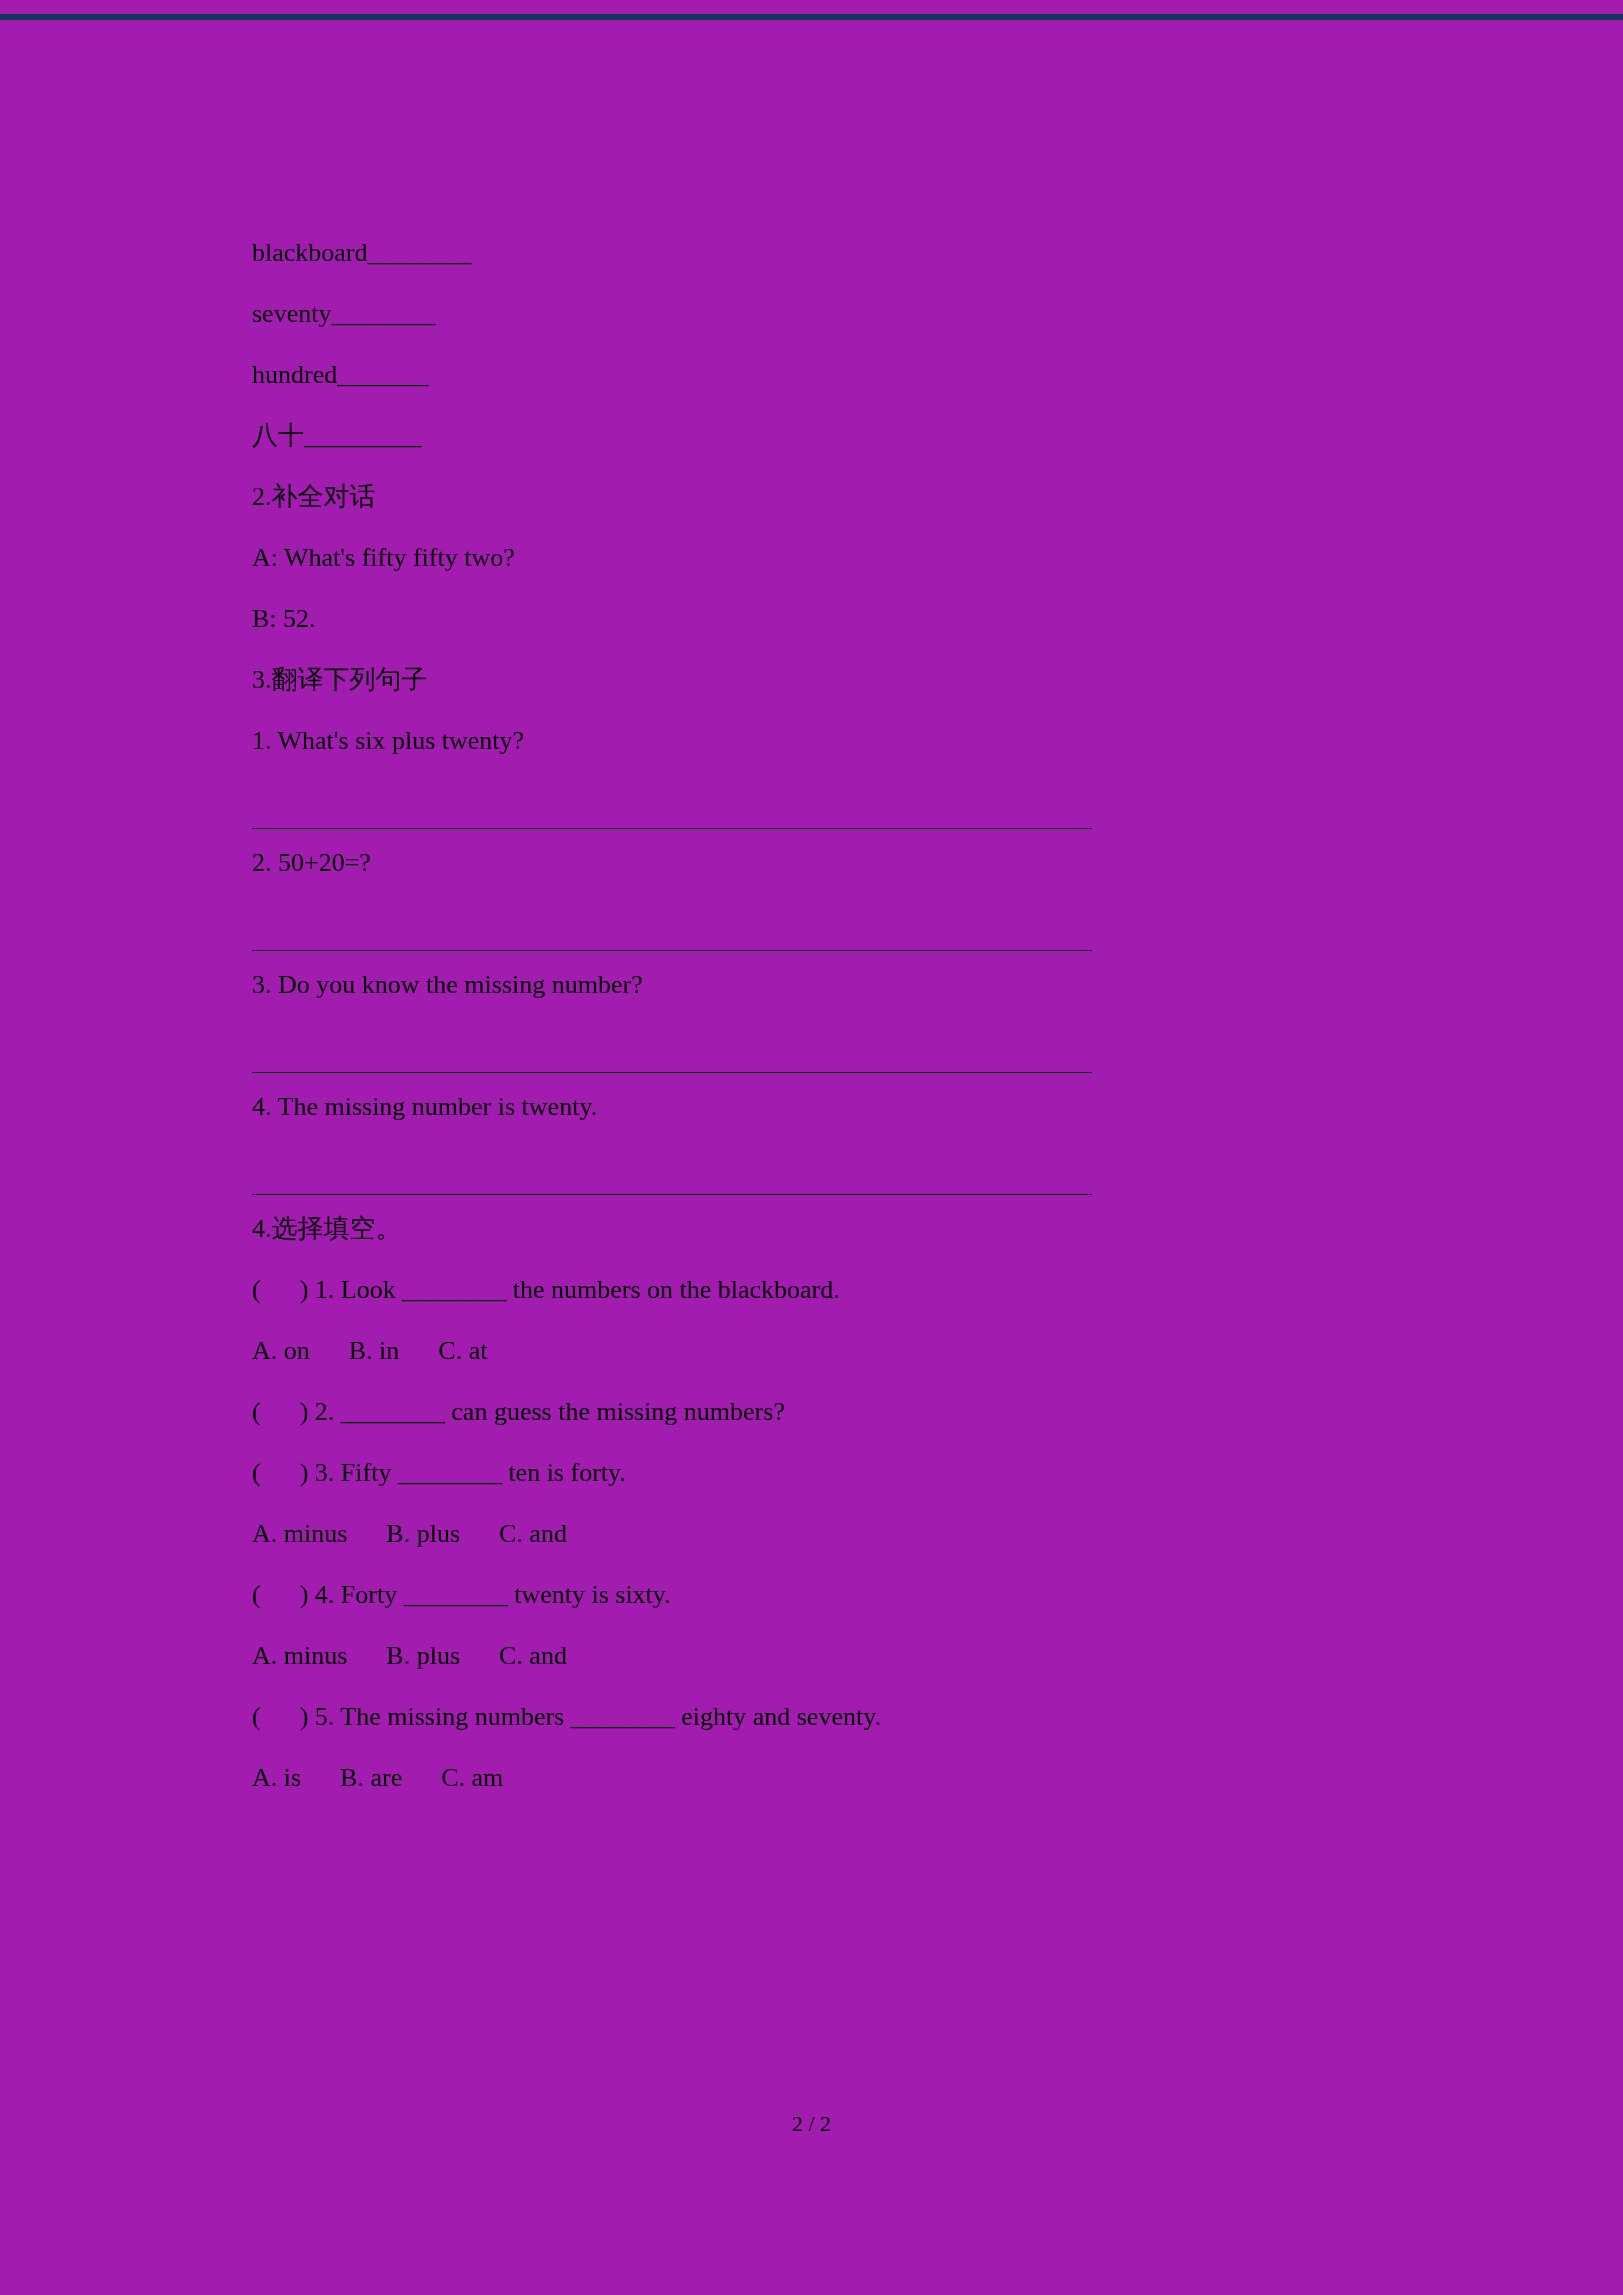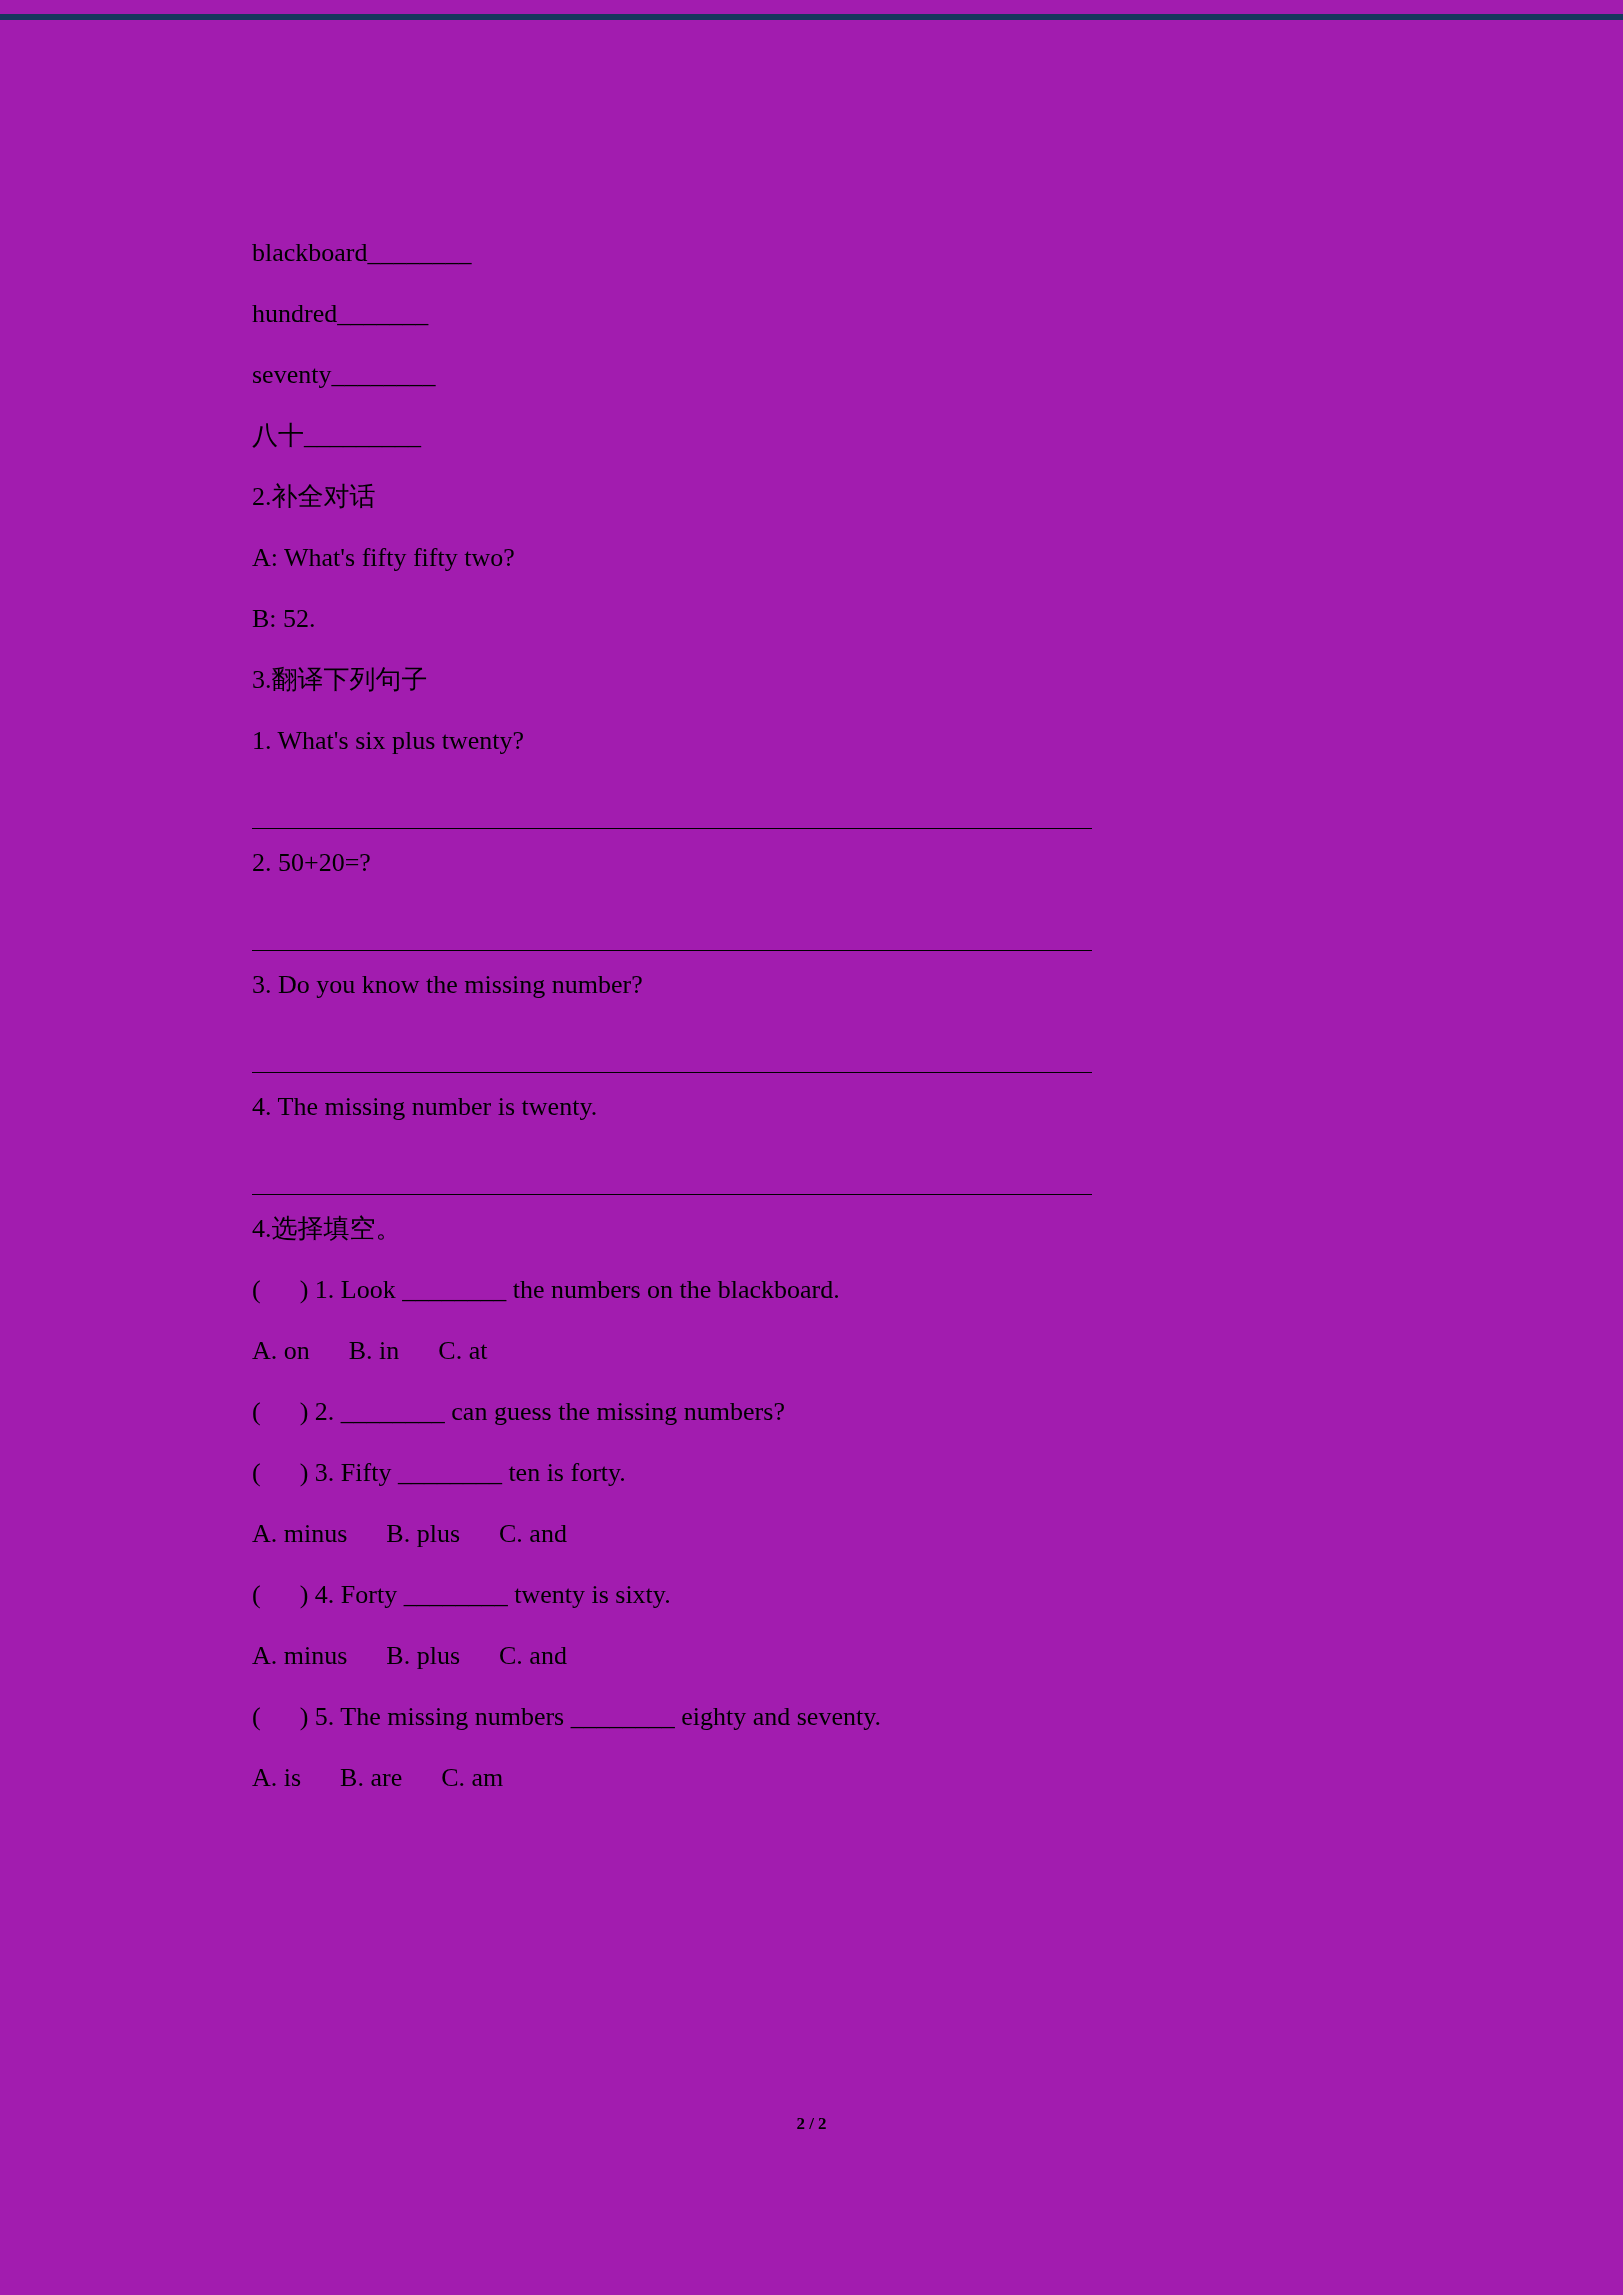--- a/index.html
+++ b/index.html
@@ -44,34 +44,34 @@
     bottom: 2.7px;
     width: 840px;
     border-bottom: 1.4px solid #000000;
   }
   .footer {
     position: absolute;
     top: 2110px;
     left: 0;
     width: 100%;
     text-align: center;
-    font-size: 17px;
-    font-weight: bold;
+    font-size: 22px;
+    font-weight: normal;
     line-height: 27px;
   }
 </style>
 </head>
 <body>
 
 <div class="page">
   <div class="top-rule" style="background: rgb(23, 54, 93);"></div>
   <div class="content" id="content">
       <div class="line text-line">blackboard________</div>
+      <div class="line text-line">seventy________</div>
       <div class="line text-line">hundred_______</div>
-      <div class="line text-line">seventy________</div>
       <div class="line text-line">八十_________</div>
       <div class="line text-line">2.补全对话</div>
       <div class="line text-line">A: What's fifty fifty two?</div>
       <div class="line text-line">B: 52.</div>
       <div class="line text-line">3.翻译下列句子</div>
       <div class="line text-line">1. What's six plus twenty?</div>
       <div class="line rule-line"><div class="rule"></div></div>
       <div class="line text-line">2. 50+20=?</div>
       <div class="line rule-line"><div class="rule"></div></div>
       <div class="line text-line">3. Do you know the missing number?</div>

